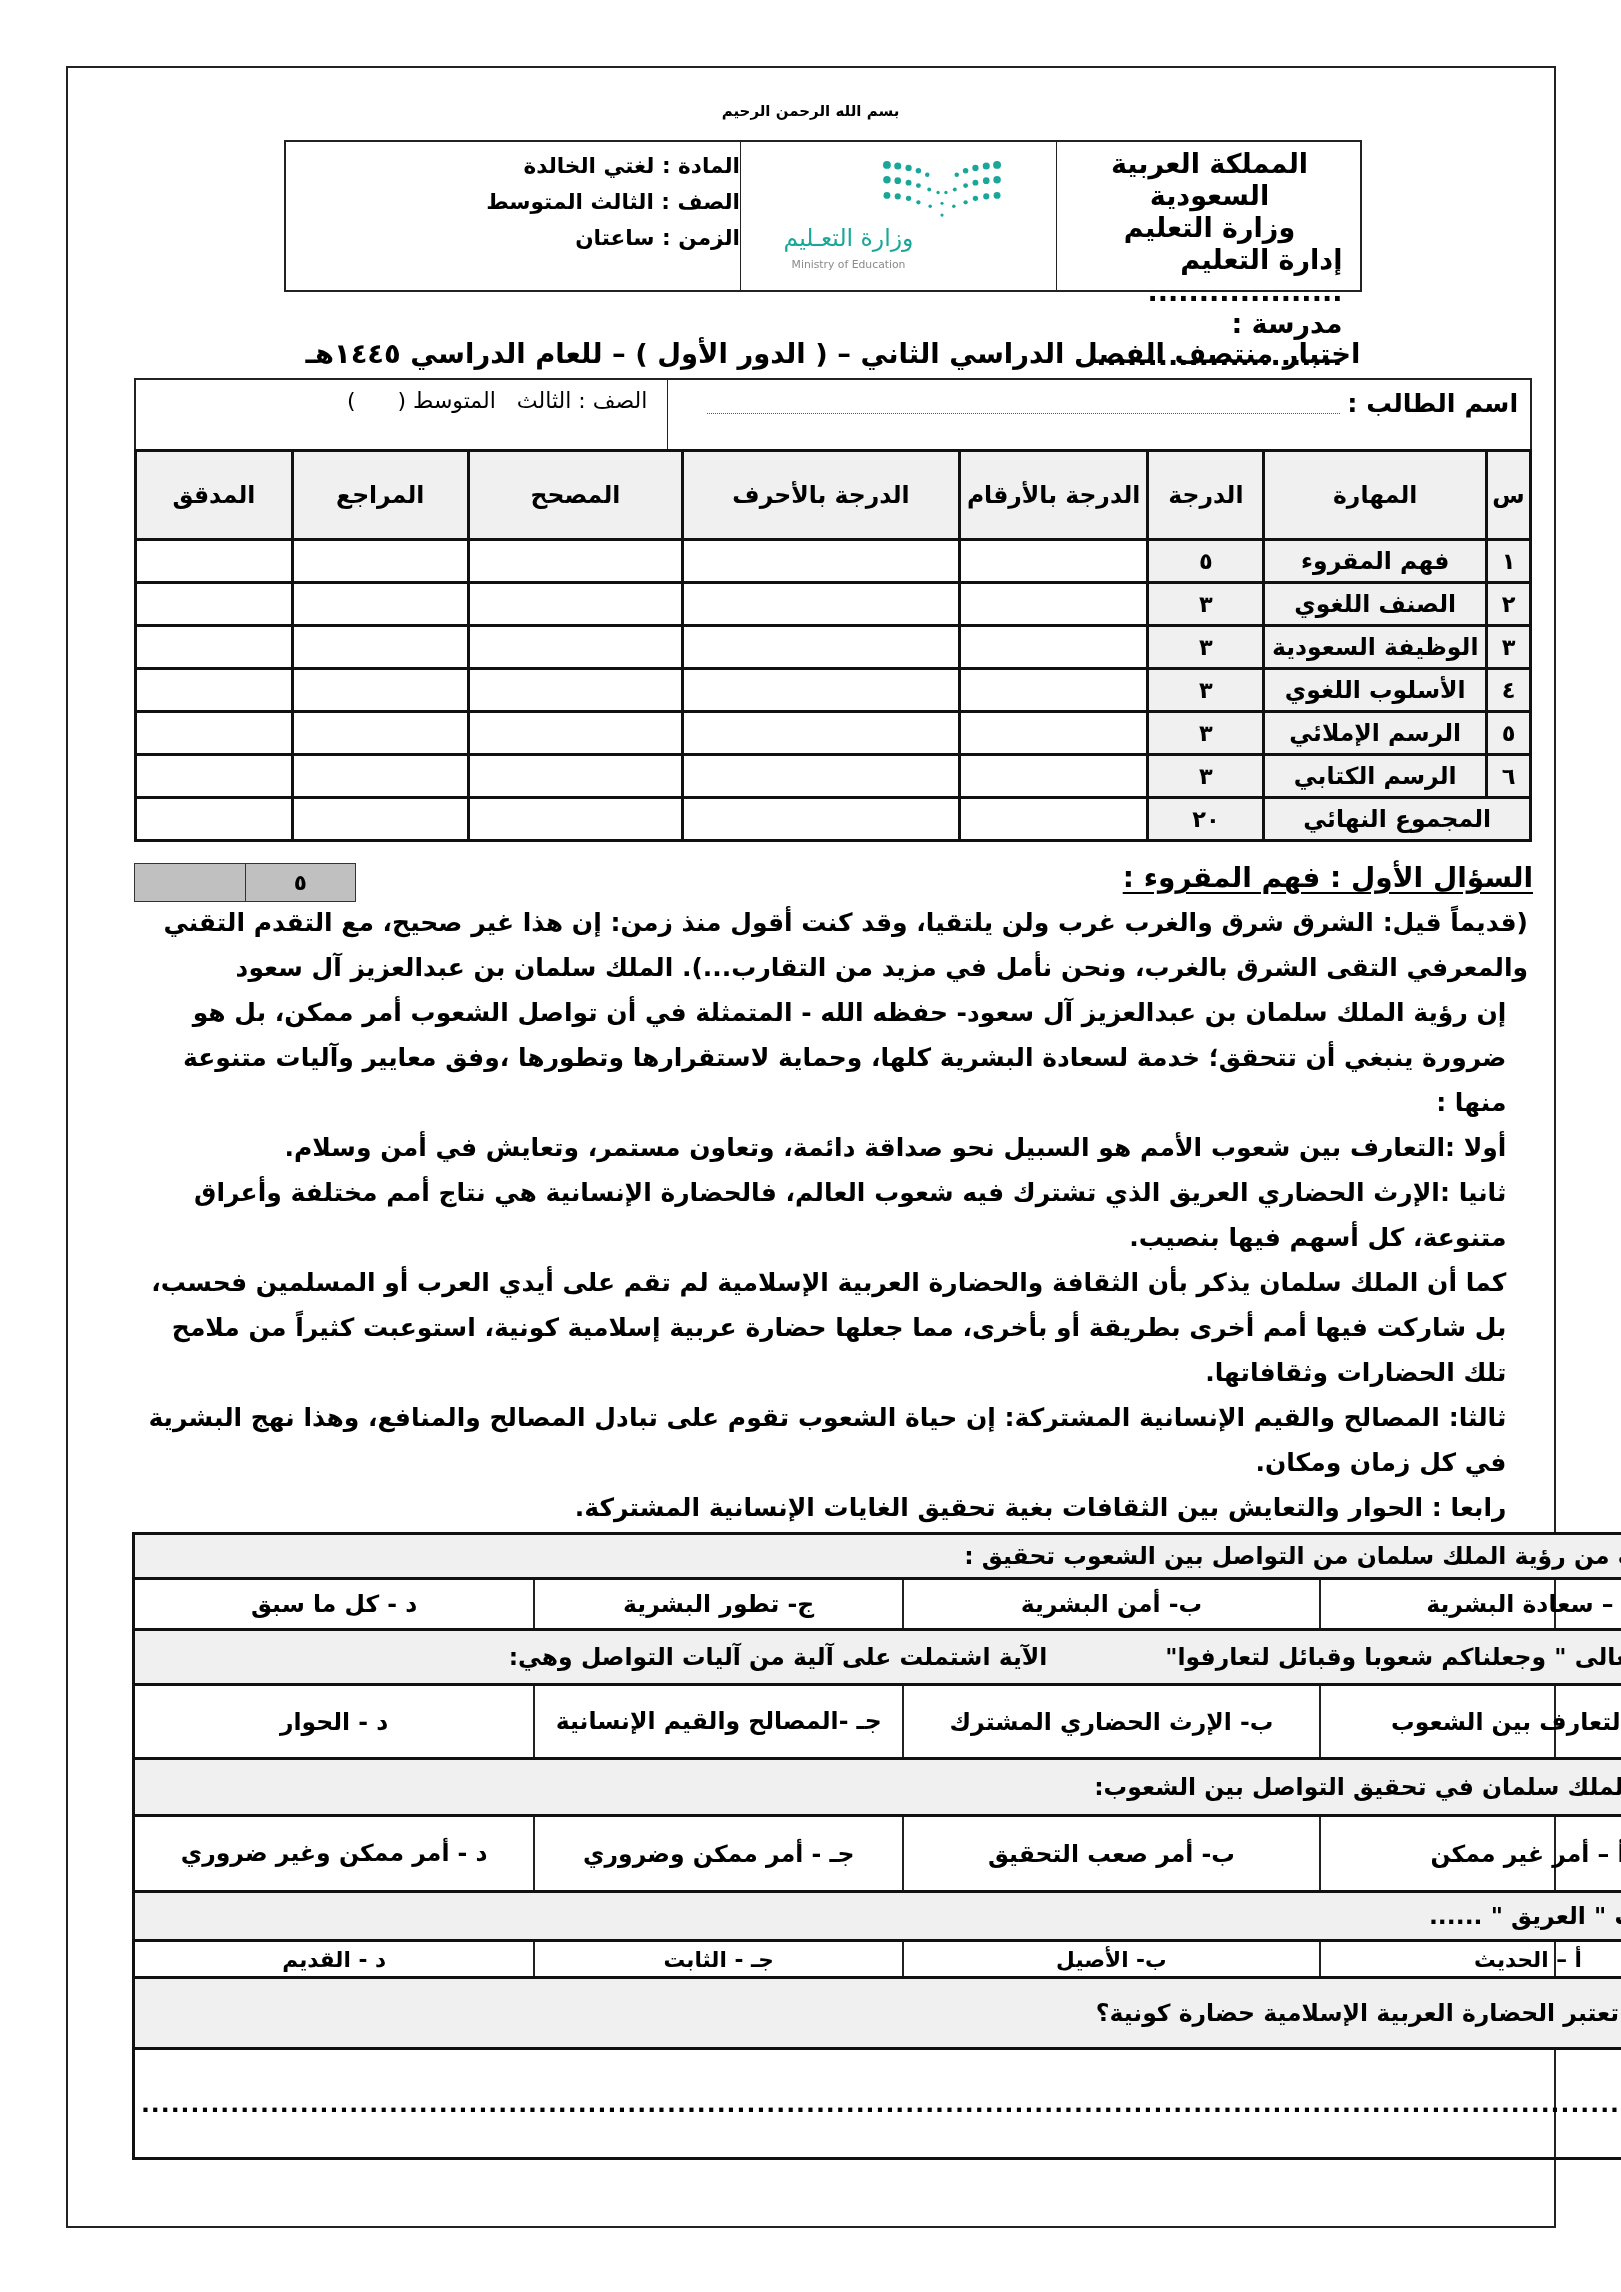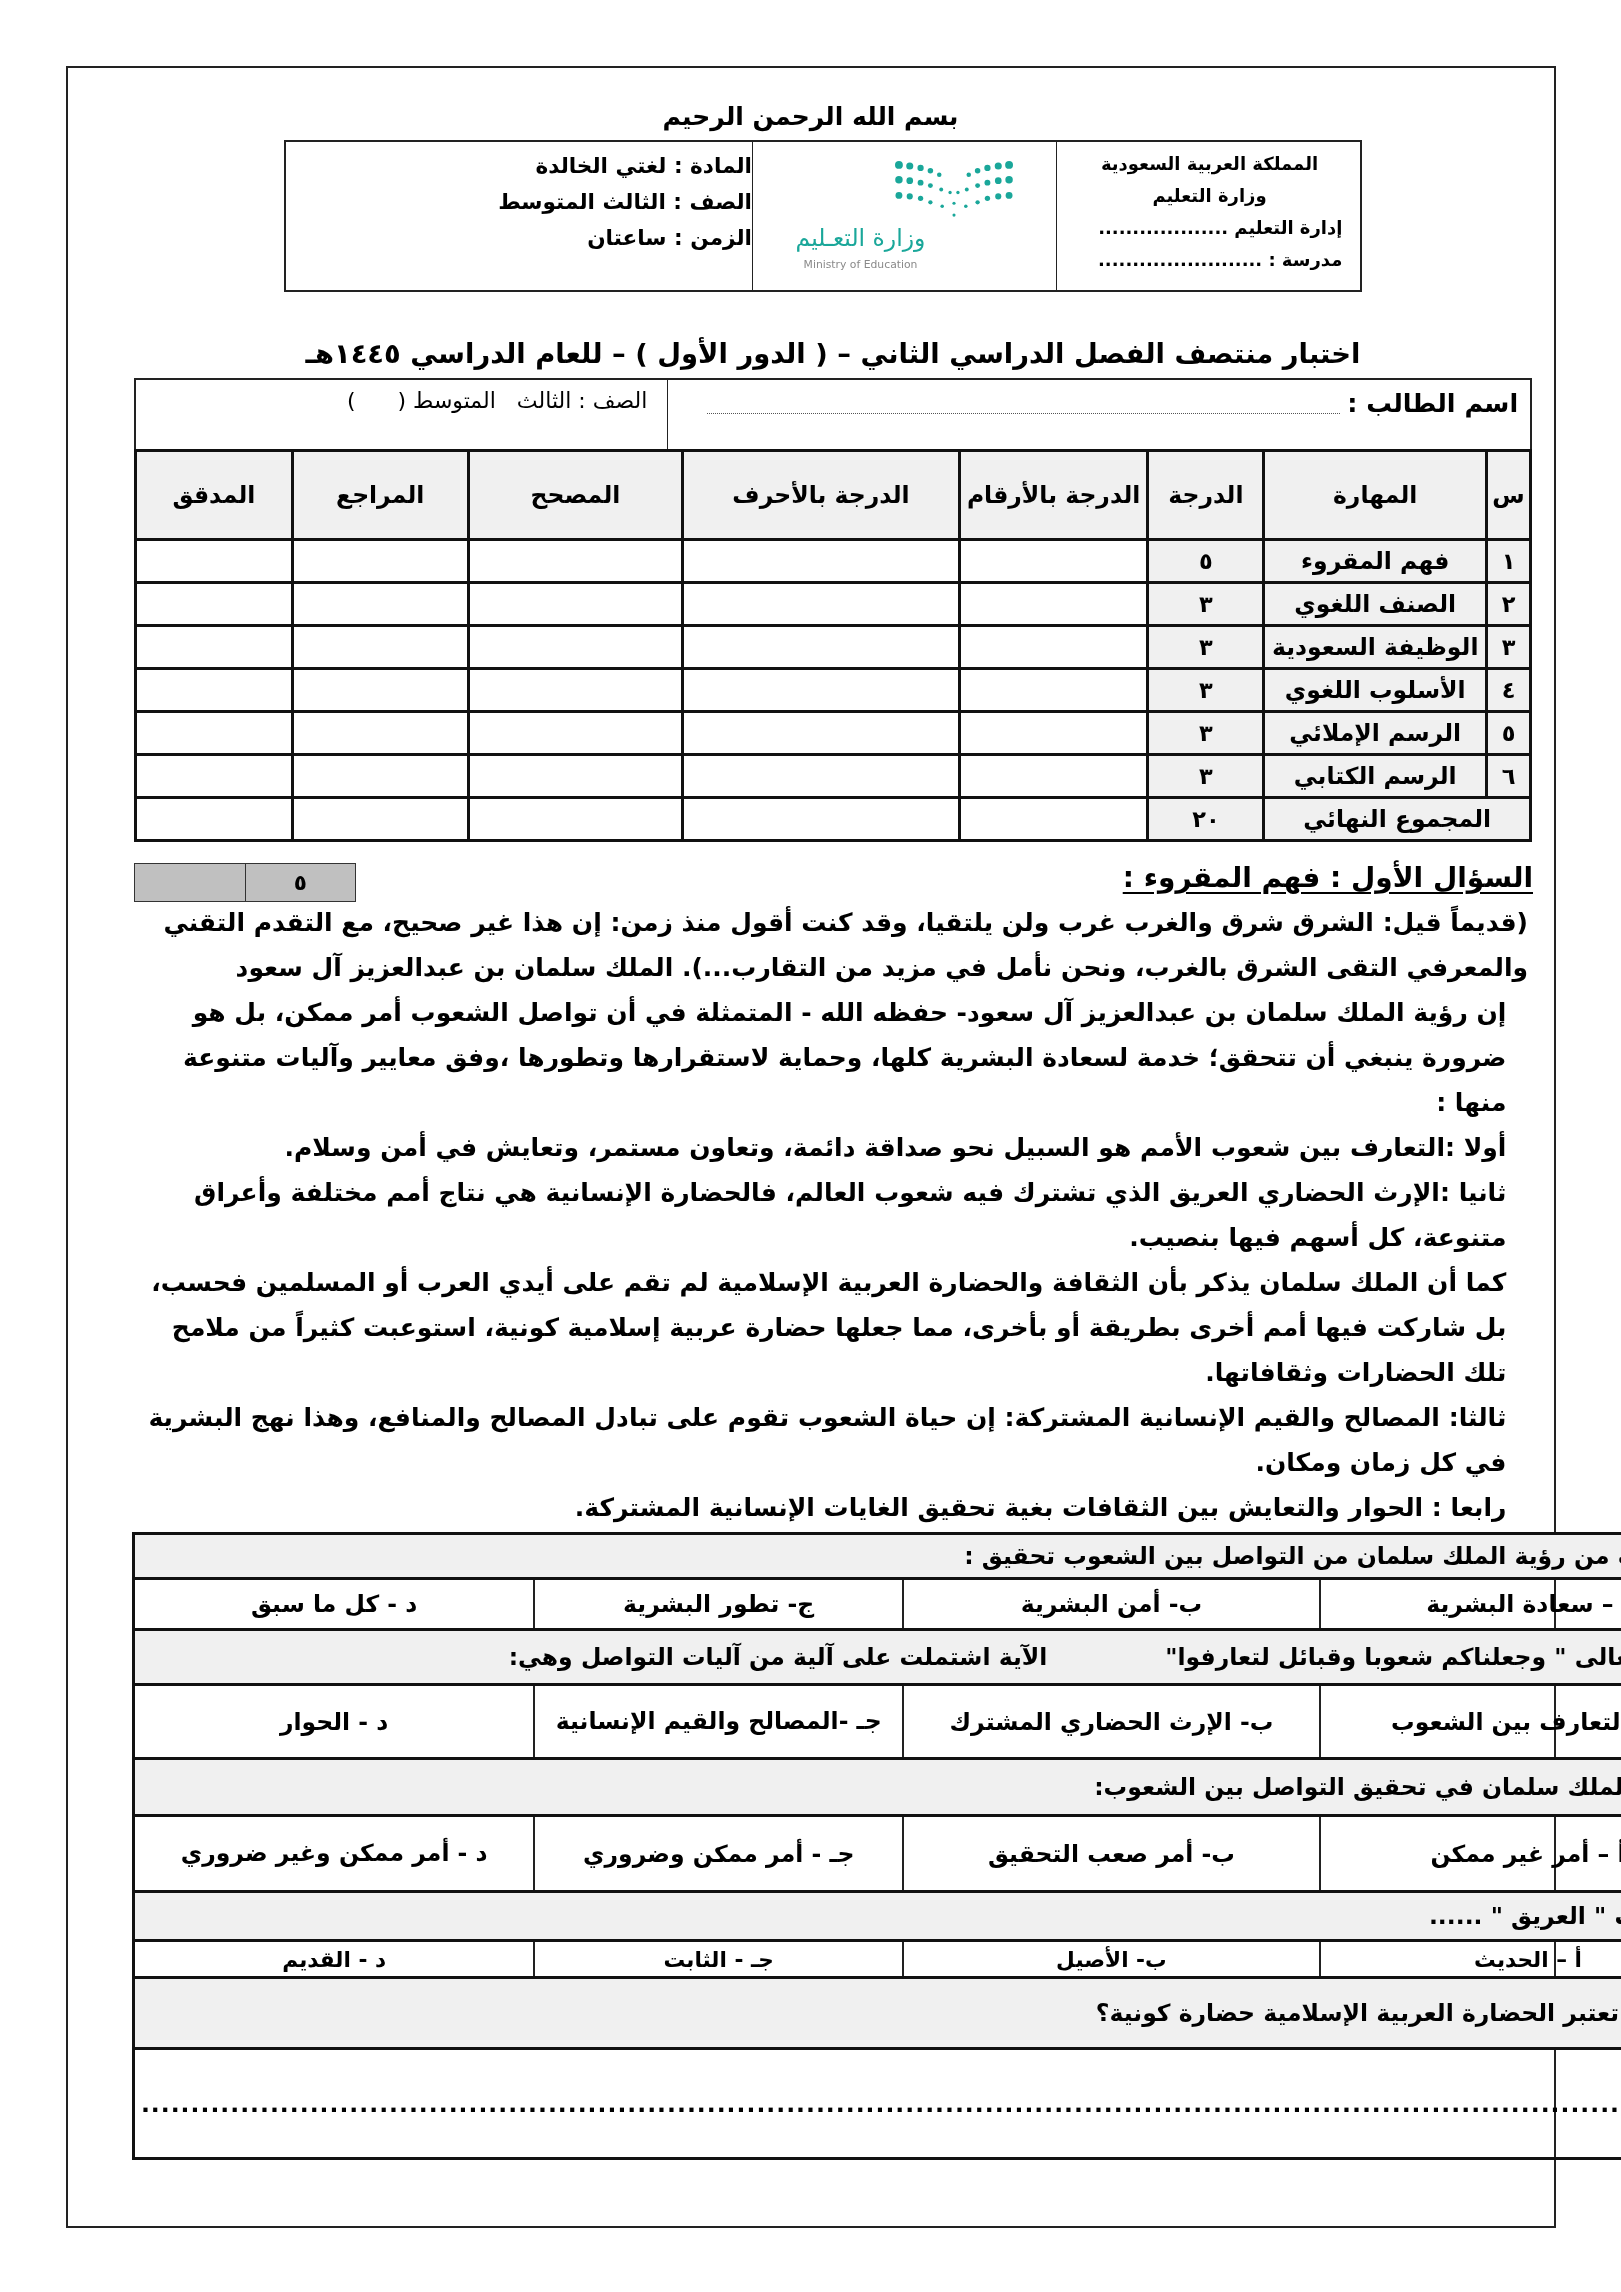--- a/index.html
+++ b/index.html
@@ -3,24 +3,24 @@
 <meta charset="utf-8">
 <style>
   html, body { margin:0; padding:0; background:#ffffff; }
   body { width:1621px; height:2293px; position:relative; overflow:hidden;
          font-family: "DejaVu Sans", sans-serif; color:#000; }
   .abs { position:absolute; box-sizing:border-box; }
   .page-border { left:66px; top:66px; width:1490px; height:2162px;
                  border:2.9px double #222; }
 
   
-  .basmala { left:0; width:1621px; top:102px; text-align:center; font-size:25px; font-weight:bold; }
+  .basmala { left:0; width:1621px; top:102px; text-align:center; font-size:15px; font-weight:bold; }
   .hdr { left:284px; top:140px; width:1078px; height:152px; border:2px solid #222; display:flex; direction:rtl; }
   .hdr-cell { height:100%; box-sizing:border-box; }
-  .hdr-right { width:304px; border-left:1.5px solid #222; padding:5.9px 17.6px 0 0; font-size:18px; font-weight:bold; line-height:32px; text-align:right; }
+  .hdr-right { width:304px; border-left:1.5px solid #222; padding:5.9px 17.6px 0 0; font-size:27px; font-weight:bold; line-height:32px; text-align:right;margin-left:12px; }
   .hdr-right .center { text-align:center; padding-left:19.6px; }
   .hdr-mid { width:304px; border-left:1.5px solid #222; position:relative; }
   .hdr-left { flex:1; padding:5.9px 0 0 0; font-size:21.6px; font-weight:bold; line-height:36px; padding-left:88px; }
 
   .logo-dots { position:absolute; left:142px; top:17.6px; }
   .logo-ar { position:absolute; left:0; width:100%; top:82px; text-align:center; font-size:23.5px; color:#1aa79a; direction:rtl; padding-right:88px; box-sizing:border-box; }
   .logo-en { position:absolute; left:0; width:100%; top:116px; text-align:center; font-size:10.8px; color:#8a8a8a; padding-right:88px; box-sizing:border-box; }
 
   .exam-title { left:134px; width:1398px; top:338px; text-align:center; font-size:27.4px; font-weight:bold; direction:rtl; }
 

